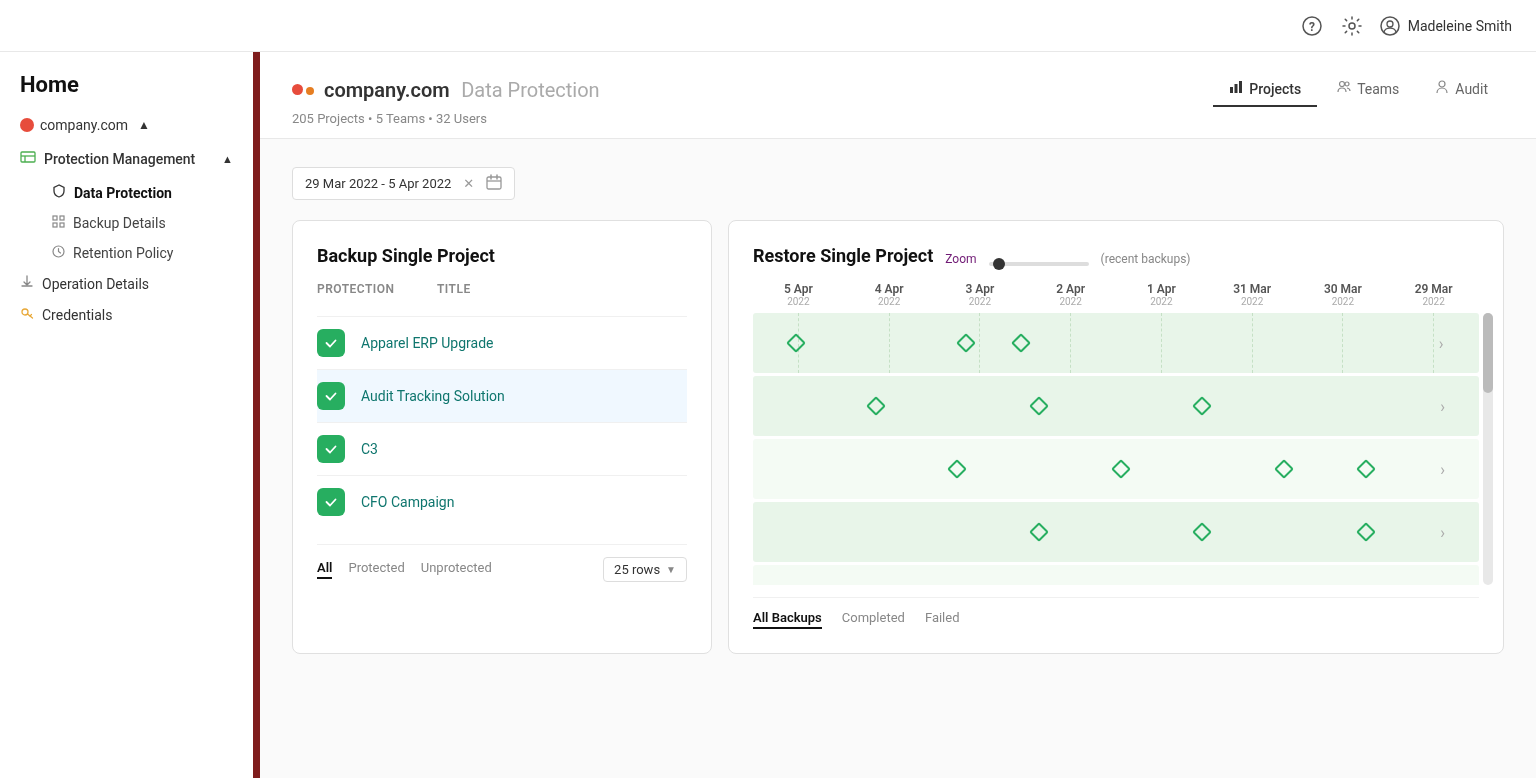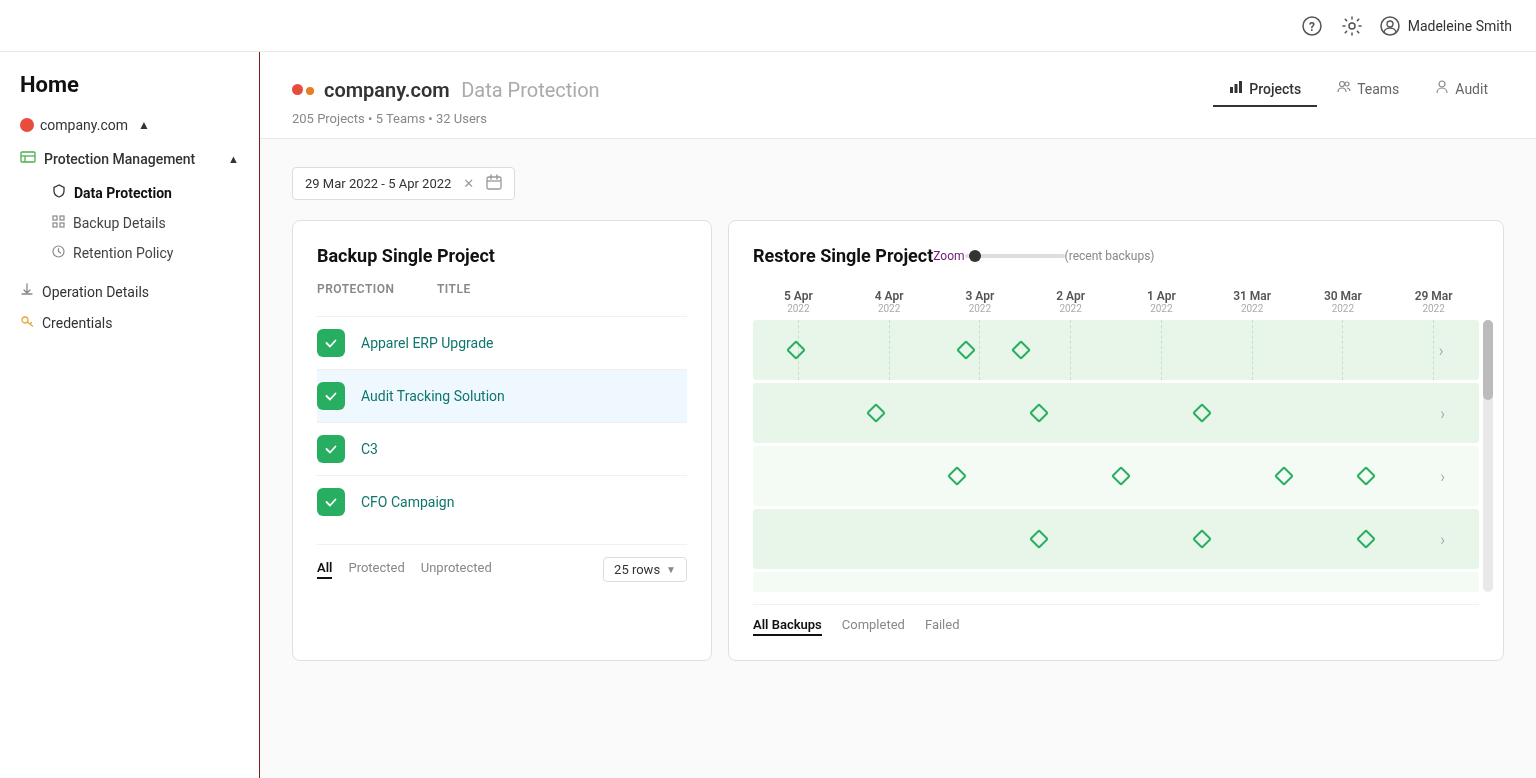--- a/index.html
+++ b/index.html
@@ -12,21 +12,21 @@
       background: #fff; height: 52px;
     }
     .topbar-icons { display: flex; align-items: center; gap: 16px; }
     .topbar-icon { width: 24px; height: 24px; display: flex; align-items: center; justify-content: center; cursor: pointer; color: #555; font-size: 18px; }
     .topbar-user { display: flex; align-items: center; gap: 8px; color: #333; cursor: pointer; }
 
     
     .layout { display: flex; height: calc(100vh - 52px); }
 
     
-    .sidebar { width: 260px; min-width: 260px; border-right: 1px solid #7f1d1d; padding: 20px 0; background: #fff; overflow-y: auto; }
+    .sidebar { width: 260px; min-width: 260px; border-right: 7px solid #7f1d1d; padding: 20px 0; background: #fff; overflow-y: auto; }
     .sidebar-home { font-size: 22px; font-weight: 700; padding: 0 20px 16px 20px; color: #111; }
     .sidebar-item { display: flex; align-items: center; gap: 8px; padding: 7px 20px; cursor: pointer; color: #333; font-size: 14px; }
     .sidebar-company { display: flex; align-items: center; gap: 6px; padding: 4px 20px 8px 20px; font-size: 14px; color: #333; cursor: pointer; }
     .sidebar-company-dot { width: 14px; height: 14px; border-radius: 50%; background: #e74c3c; display: inline-block; }
     .sidebar-section { display: flex; align-items: center; gap: 8px; padding: 8px 20px; font-size: 14px; color: #333; cursor: pointer; font-weight: 500; }
     .sidebar-children { padding-left: 16px; }
     .sidebar-child { display: flex; align-items: center; gap: 8px; padding: 7px 20px 7px 36px; cursor: pointer; color: #444; font-size: 14px; }
     .sidebar-child.active { font-weight: 700; color: #111; }
 
     
@@ -60,21 +60,21 @@
     .backup-row { display: flex; align-items: center; gap: 16px; padding: 12px 0; border-top: 1px solid #f0f0f0; }
     .backup-check { width: 28px; height: 28px; background: #27ae60; border-radius: 6px; display: flex; align-items: center; justify-content: center; color: #fff; font-size: 14px; flex-shrink: 0; }
     .backup-title { font-size: 14px; color: #0f766e; }
     .backup-footer { display: flex; align-items: center; justify-content: space-between; margin-top: 16px; padding-top: 12px; border-top: 1px solid #f0f0f0; }
     .backup-filters { display: flex; gap: 16px; }
     .backup-filter { font-size: 13px; color: #888; cursor: pointer; padding-bottom: 2px; }
     .backup-filter.active { color: #111; border-bottom: 2px solid #111; font-weight: 600; }
     .rows-select { display: flex; align-items: center; gap: 6px; border: 1px solid #ddd; border-radius: 4px; padding: 4px 10px; font-size: 13px; color: #333; cursor: pointer; }
 
     
-    .restore-header { display: flex; align-items: center; gap: 0; margin-bottom: 23px; }
+    .restore-header { display: flex; align-items: flex-end; gap: 12px; margin-bottom: 16px; }
     .restore-title { font-size: 18px; font-weight: 700; color: #111; }
     .zoom-label { font-size: 12px; color: #701a75; }
     .zoom-slider { display: flex; align-items: center; gap: 6px; }
     .zoom-track { width: 100px; height: 4px; background: #ddd; border-radius: 2px; position: relative; }
     .zoom-thumb { width: 12px; height: 12px; background: #333; border-radius: 50%; position: absolute; top: -4px; left: 4px; cursor: pointer; }
     .recent-label { font-size: 12px; color: #888; }
     .restore-footer { display: flex; gap: 20px; margin-top: 12px; padding-top: 12px; border-top: 1px solid #f0f0f0; }
     .restore-filter { font-size: 13px; color: #888; cursor: pointer; padding-bottom: 2px; }
     .restore-filter.active { color: #111; border-bottom: 2px solid #111; font-weight: 600; }
   </style>
@@ -153,21 +153,21 @@
         <span>
           <svg width="13" height="13" viewBox="0 0 13 13" fill="none">
             <circle cx="6.5" cy="6.5" r="5.5" stroke="#888" stroke-width="1.2"></circle>
             <path d="M6.5 3.5V6.5L8.5 8" stroke="#888" stroke-width="1.2" stroke-linecap="round"></path>
           </svg>
         </span>
         <span>Retention Policy</span>
       </div>
     </div>
 
-    <div class="sidebar-item" style="margin-top:8px;">
+    <div class="sidebar-item" style="">
       <span>
         <svg width="14" height="14" viewBox="0 0 14 14" fill="none">
           <path d="M7 1v8M4 7l3 3 3-3" stroke="#888" stroke-width="1.3" stroke-linecap="round"></path>
           <path d="M2 11h10" stroke="#888" stroke-width="1.3" stroke-linecap="round"></path>
         </svg>
       </span>
       <span>Operation Details</span>
     </div>
 
     <div class="sidebar-item">

